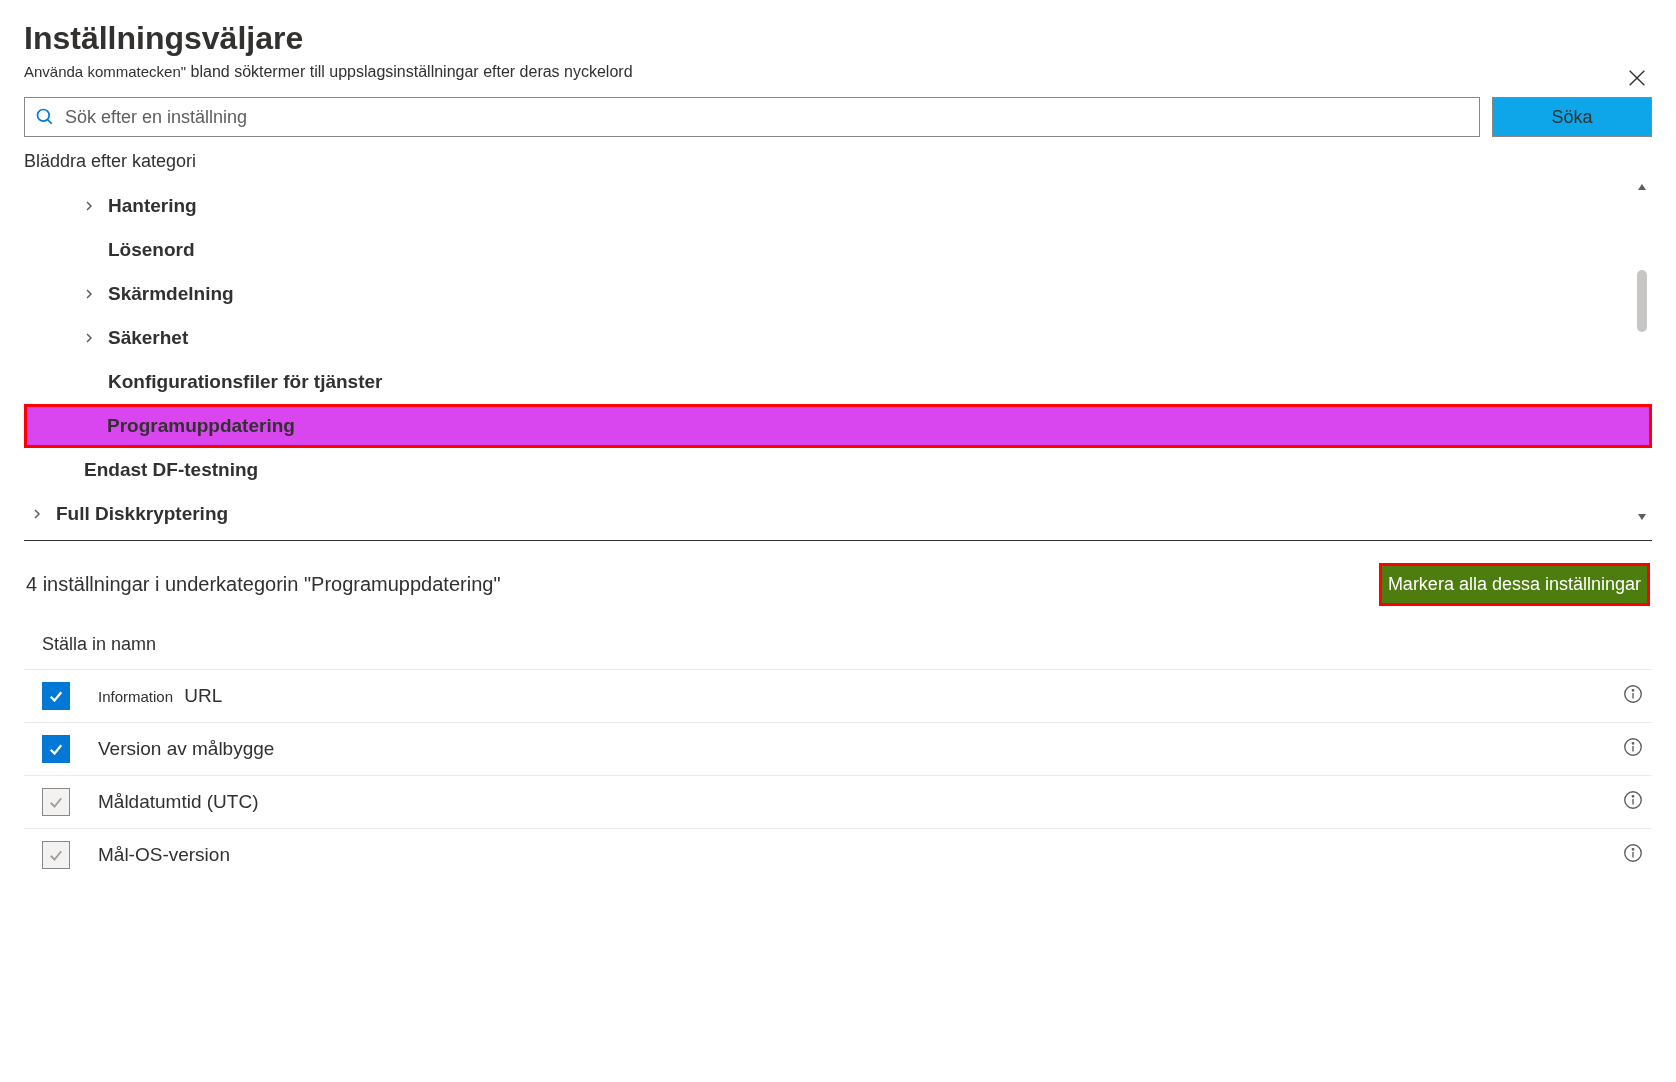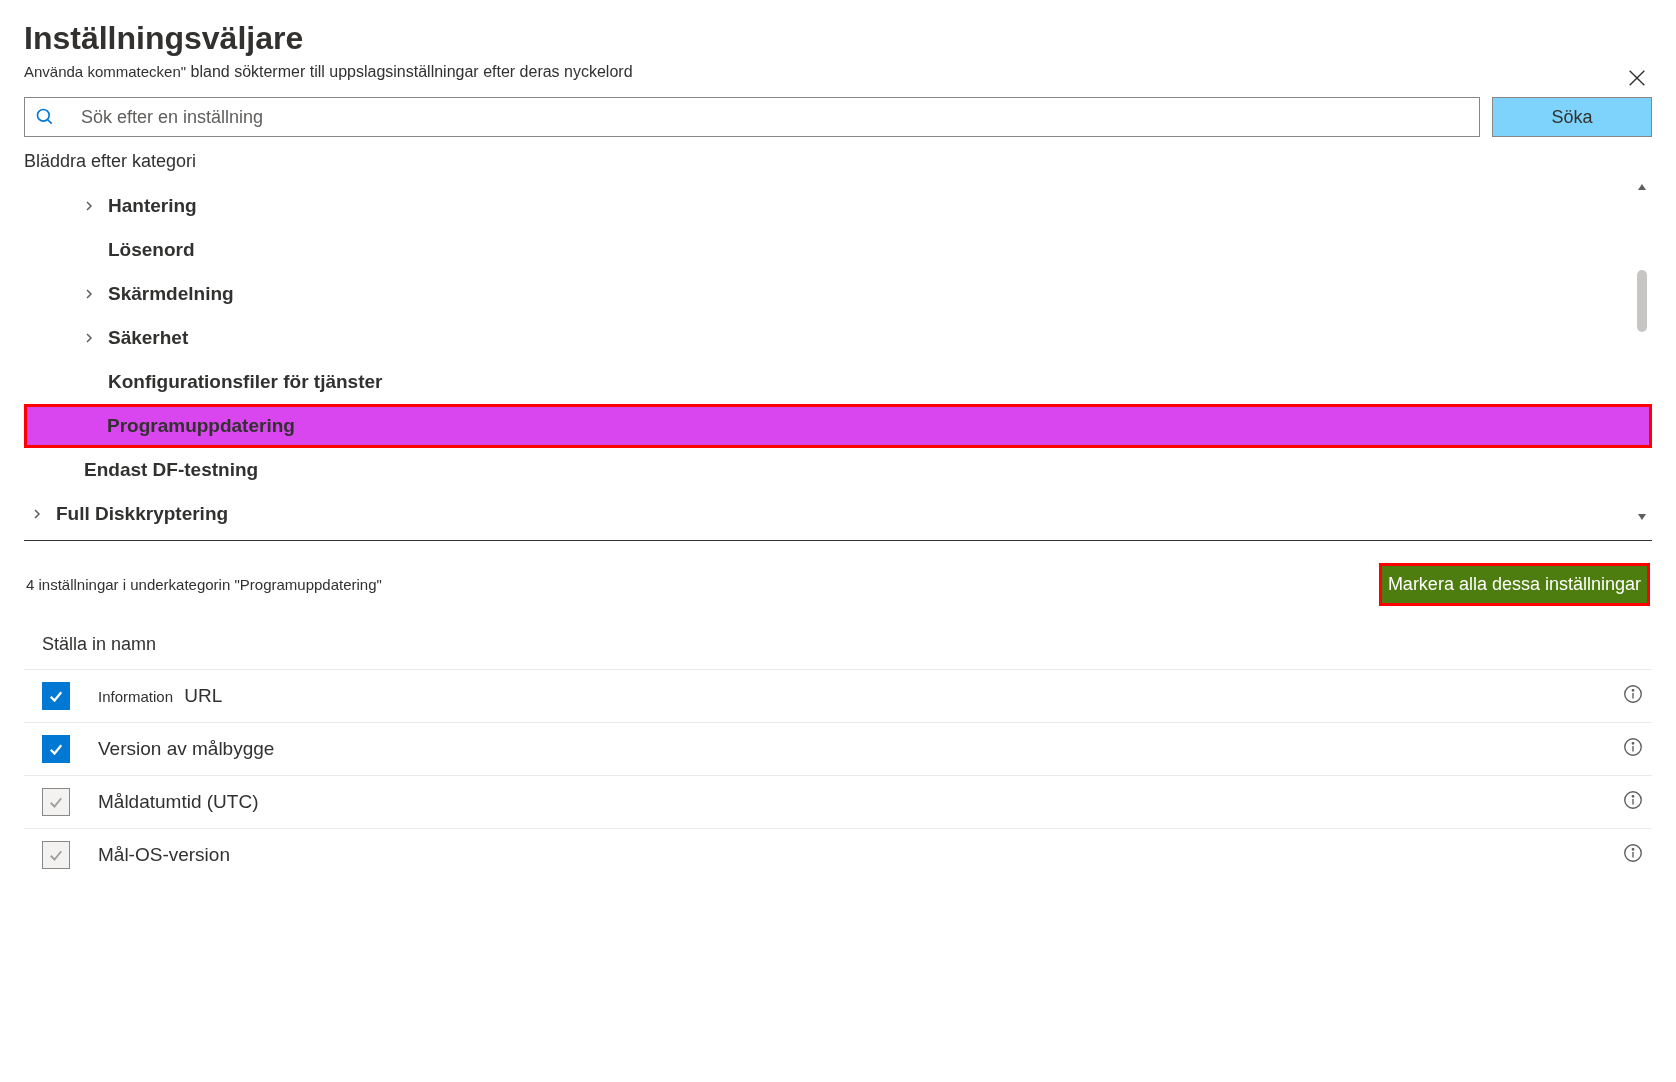--- a/index.html
+++ b/index.html
@@ -17,30 +17,29 @@
   .close-icon { cursor: pointer; padding: 4px; }
   .close-icon svg { width: 22px; height: 22px; }
 
   .search-row { display: flex; gap: 12px; align-items: stretch; margin-bottom: 14px; }
   .search-box {
     flex: 1;
     display: flex; align-items: center;
     border: 1px solid #8a8886;
     height: 40px; padding: 0 10px;
     font-size: 18px;
-    gap: 16px;
   }
   .search-box input {
     border: none; outline: none; flex: 1; font-size: 18px; color: #323130;
   }
   .search-box input::placeholder { color: #605e5c; }
   .search-icon { margin-right: 10px; display: flex; }
   .search-icon svg { width: 20px; height: 20px; }
   .search-button {
-    min-width: 160px; border: 1px solid #8a8886; background: #7dd3fc;
+    min-width: 160px; border: 1px solid #8a8886; background: #0ea5e9;
     font-size: 18px; color: #323130; cursor: pointer;
   }
 
   .browse-label { font-size: 18px; color: #323130; margin-bottom: 6px; }
 
   .tree-wrap { position: relative; }
   .tree {
     height: 348px; overflow: hidden; padding-left: 32px; padding-top: 6px;
   }
   .tree-item {
@@ -66,21 +65,21 @@
   .scroll-arrow svg { width:12px; height:12px; }
   .scroll-rail { flex:1; width: 100%; position: relative; }
   .scroll-thumb {
     position: absolute; top: 74px; width: 10px; left: 5px; height: 62px;
     background: #c8c6c4; border-radius: 5px;
   }
 
   .divider { border: none; border-top: 1px solid #323130; margin: 14px 0 22px; }
 
   .result-bar { display:flex; justify-content: space-between; align-items: center; margin-bottom: 28px; padding:0 2px; }
-  .result-text { font-size: 15px; text-align: center; }
+  .result-text { font-size: 20px; text-align: center; }
   .select-all-wrap { border:3px solid red; padding:0; }
   .select-all {
     background: #4d7c0f; color: #fff; border: none;
     font-size: 18px; padding: 8px 6px; cursor: pointer;
   }
 
   .col-header { font-size: 18px; padding: 0 0 14px 18px; }
   .setting-row {
     display:flex; align-items:center; border-top:1px solid #edebe9;
     padding: 12px 8px 12px 18px; font-size: 19px;

